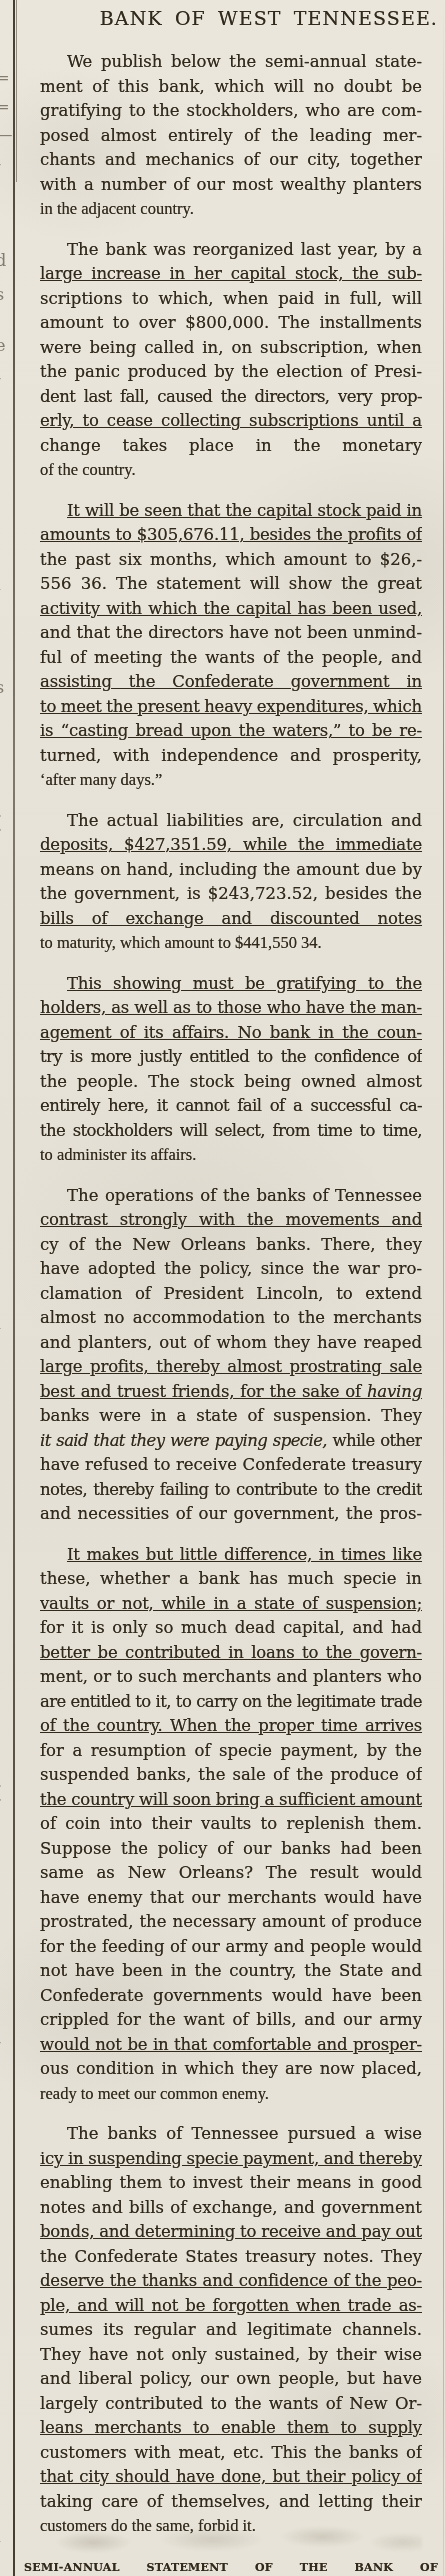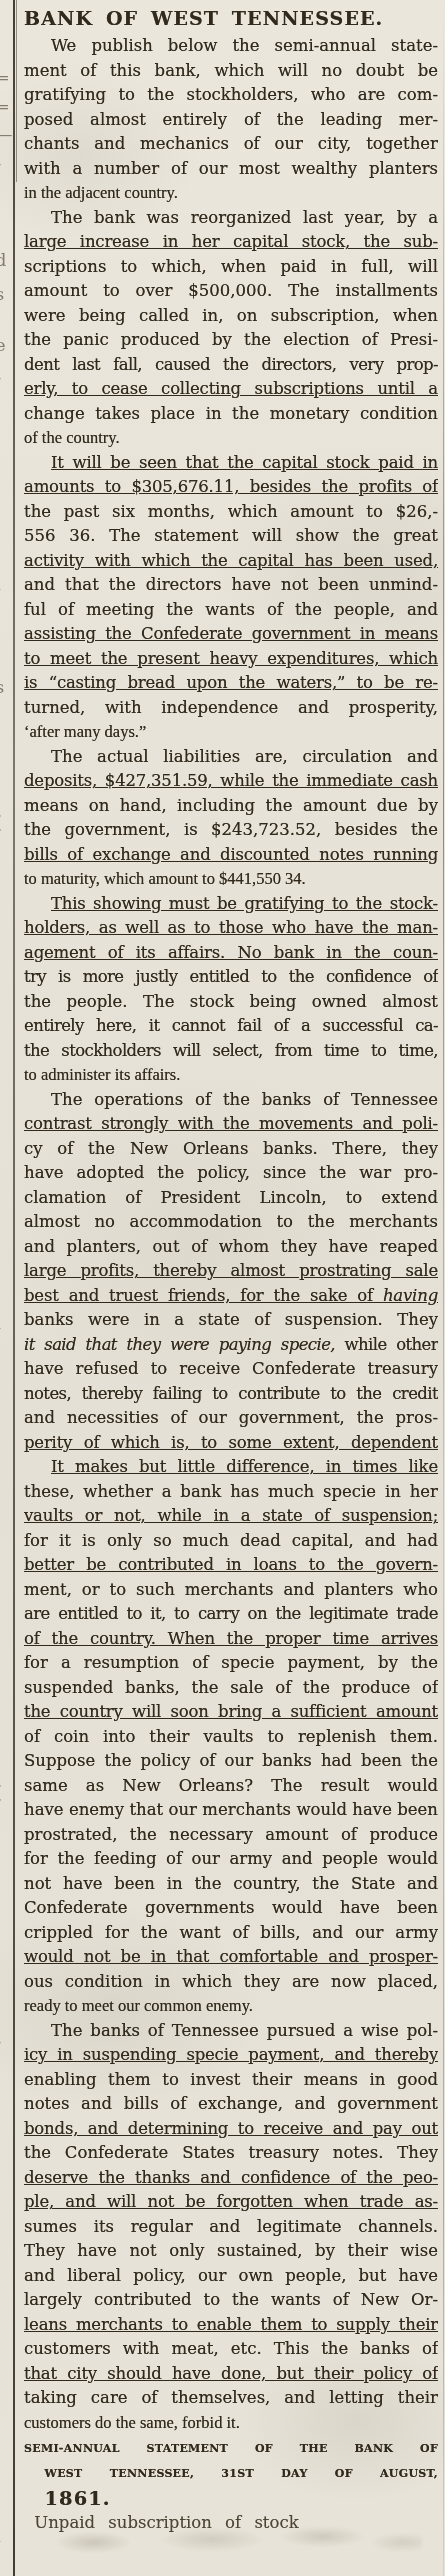--- a/index.html
+++ b/index.html
@@ -17,23 +17,23 @@
       linear-gradient(#eae6dc, #e4e0d5 55%, #e7e3d8);
   }
   .rule-left{position:absolute;left:13px;top:0;width:1.7px;height:100%;
     background:linear-gradient(rgba(40,32,18,.85), rgba(40,32,18,.55) 30%, rgba(40,32,18,.75) 70%, rgba(40,32,18,.85));}
   .rule-left-double{position:absolute;left:16px;top:0;width:1.1px;height:182px;background:rgba(40,32,18,.45);}
   .rule-right{position:absolute;right:0.6px;top:0;width:1.1px;height:100%;
     background:linear-gradient(rgba(40,32,18,0), rgba(40,32,18,.35) 18%, rgba(40,32,18,.45) 32%, rgba(40,32,18,.12) 60%, rgba(40,32,18,.30) 85%, rgba(40,32,18,.1));}
   .fragments span{position:absolute;left:-4.6px;font-size:17px;color:rgba(46,37,22,.55);}
   .column{position:absolute;left:24px;top:3.4px;width:414px;
     text-shadow:0 0 0.6px rgba(46,37,22,.65);}
-  .title{font-size:19px;font-weight:bold;text-align:left;letter-spacing:1.1px;word-spacing:5.1px;
+  .title{font-size:19px;font-weight:normal;text-align:right;letter-spacing:1.1px;word-spacing:5.1px;
     height:31px;line-height:31px;white-space:nowrap;}
-  .para{margin:0;}
+  .para{margin:16px;}
   .line{height:24.5px;line-height:24.5px;font-size:16.5px;overflow:hidden;
     text-align:justify;text-align-last:justify;}
   .line.first{text-indent:27px;}
   .line.last{text-align-last:left;font-family:Liberation Serif, serif;}
   .line.snug{letter-spacing:-0.2px;word-spacing:-0.6px;text-decoration:underline;}
   .line.tight{letter-spacing:-0.6px;word-spacing:-1.1px;}
   .stmt{margin-top:1.1px;}
   .stmt-line{height:25px;line-height:25px;font-weight:bold;font-size:11px;letter-spacing:0.3px;
     text-align:justify;text-align-last:justify;overflow:hidden;}
   .stmt-line.l2{padding-left:20.5px;}
@@ -87,21 +87,21 @@
           <div class="line">gratifying to the stockholders, who are com-</div>
           <div class="line">posed almost entirely of the leading mer-</div>
           <div class="line">chants and mechanics of our city, together</div>
           <div class="line">with a number of our most wealthy planters</div>
           <div class="line last">in the adjacent country.</div>
         </div>
         <div class="para">
           <div class="line first">The bank was reorganized last year, by a</div>
           <div class="line snug">large increase in her capital stock, the sub-</div>
           <div class="line">scriptions to which, when paid in full, will</div>
-          <div class="line">amount to over $500,000.  The installments</div>
+          <div class="line">amount to over $800,000.  The installments</div>
           <div class="line">were being called in, on subscription, when</div>
           <div class="line">the panic produced by the election of Presi-</div>
           <div class="line tight">dent last fall, caused the directors, very prop-</div>
           <div class="line snug">erly, to cease collecting subscriptions until a</div>
           <div class="line">change takes place in the monetary condition</div>
           <div class="line last">of the country.</div>
         </div>
         <div class="para">
           <div class="line first snug">It will be seen that the capital stock paid in</div>
           <div class="line snug">amounts to $305,676.11, besides the profits of</div>
@@ -142,21 +142,20 @@
           <div class="line">clamation of President Lincoln, to extend</div>
           <div class="line">almost no accommodation to the merchants</div>
           <div class="line">and planters, out of whom they have reaped</div>
           <div class="line snug">large profits, thereby almost prostrating sale</div>
           <div class="line snug">best and truest friends, for the sake of <i>having</i></div>
           <div class="line">banks were in a state of suspension.  They</div>
           <div class="line tight"><i>it said that they were paying specie,</i> while other</div>
           <div class="line">have refused to receive Confederate treasury</div>
           <div class="line tight">notes, thereby failing to contribute to the credit</div>
           <div class="line">and necessities of our government, the pros-</div>
-          <div class="line snug">perity of which is, to some extent, dependent</div>
         </div>
         <div class="para">
           <div class="line first snug">It makes but little difference, in times like</div>
           <div class="line">these, whether a bank has much specie in her</div>
           <div class="line snug">vaults or not, while in a state of suspension;</div>
           <div class="line">for it is only so much dead capital, and had</div>
           <div class="line snug">better be contributed in loans to the govern-</div>
           <div class="line">ment, or to such merchants and planters who</div>
           <div class="line tight">are entitled to it, to carry on the legitimate trade</div>
           <div class="line snug">of the country.  When the proper time arrives</div>

